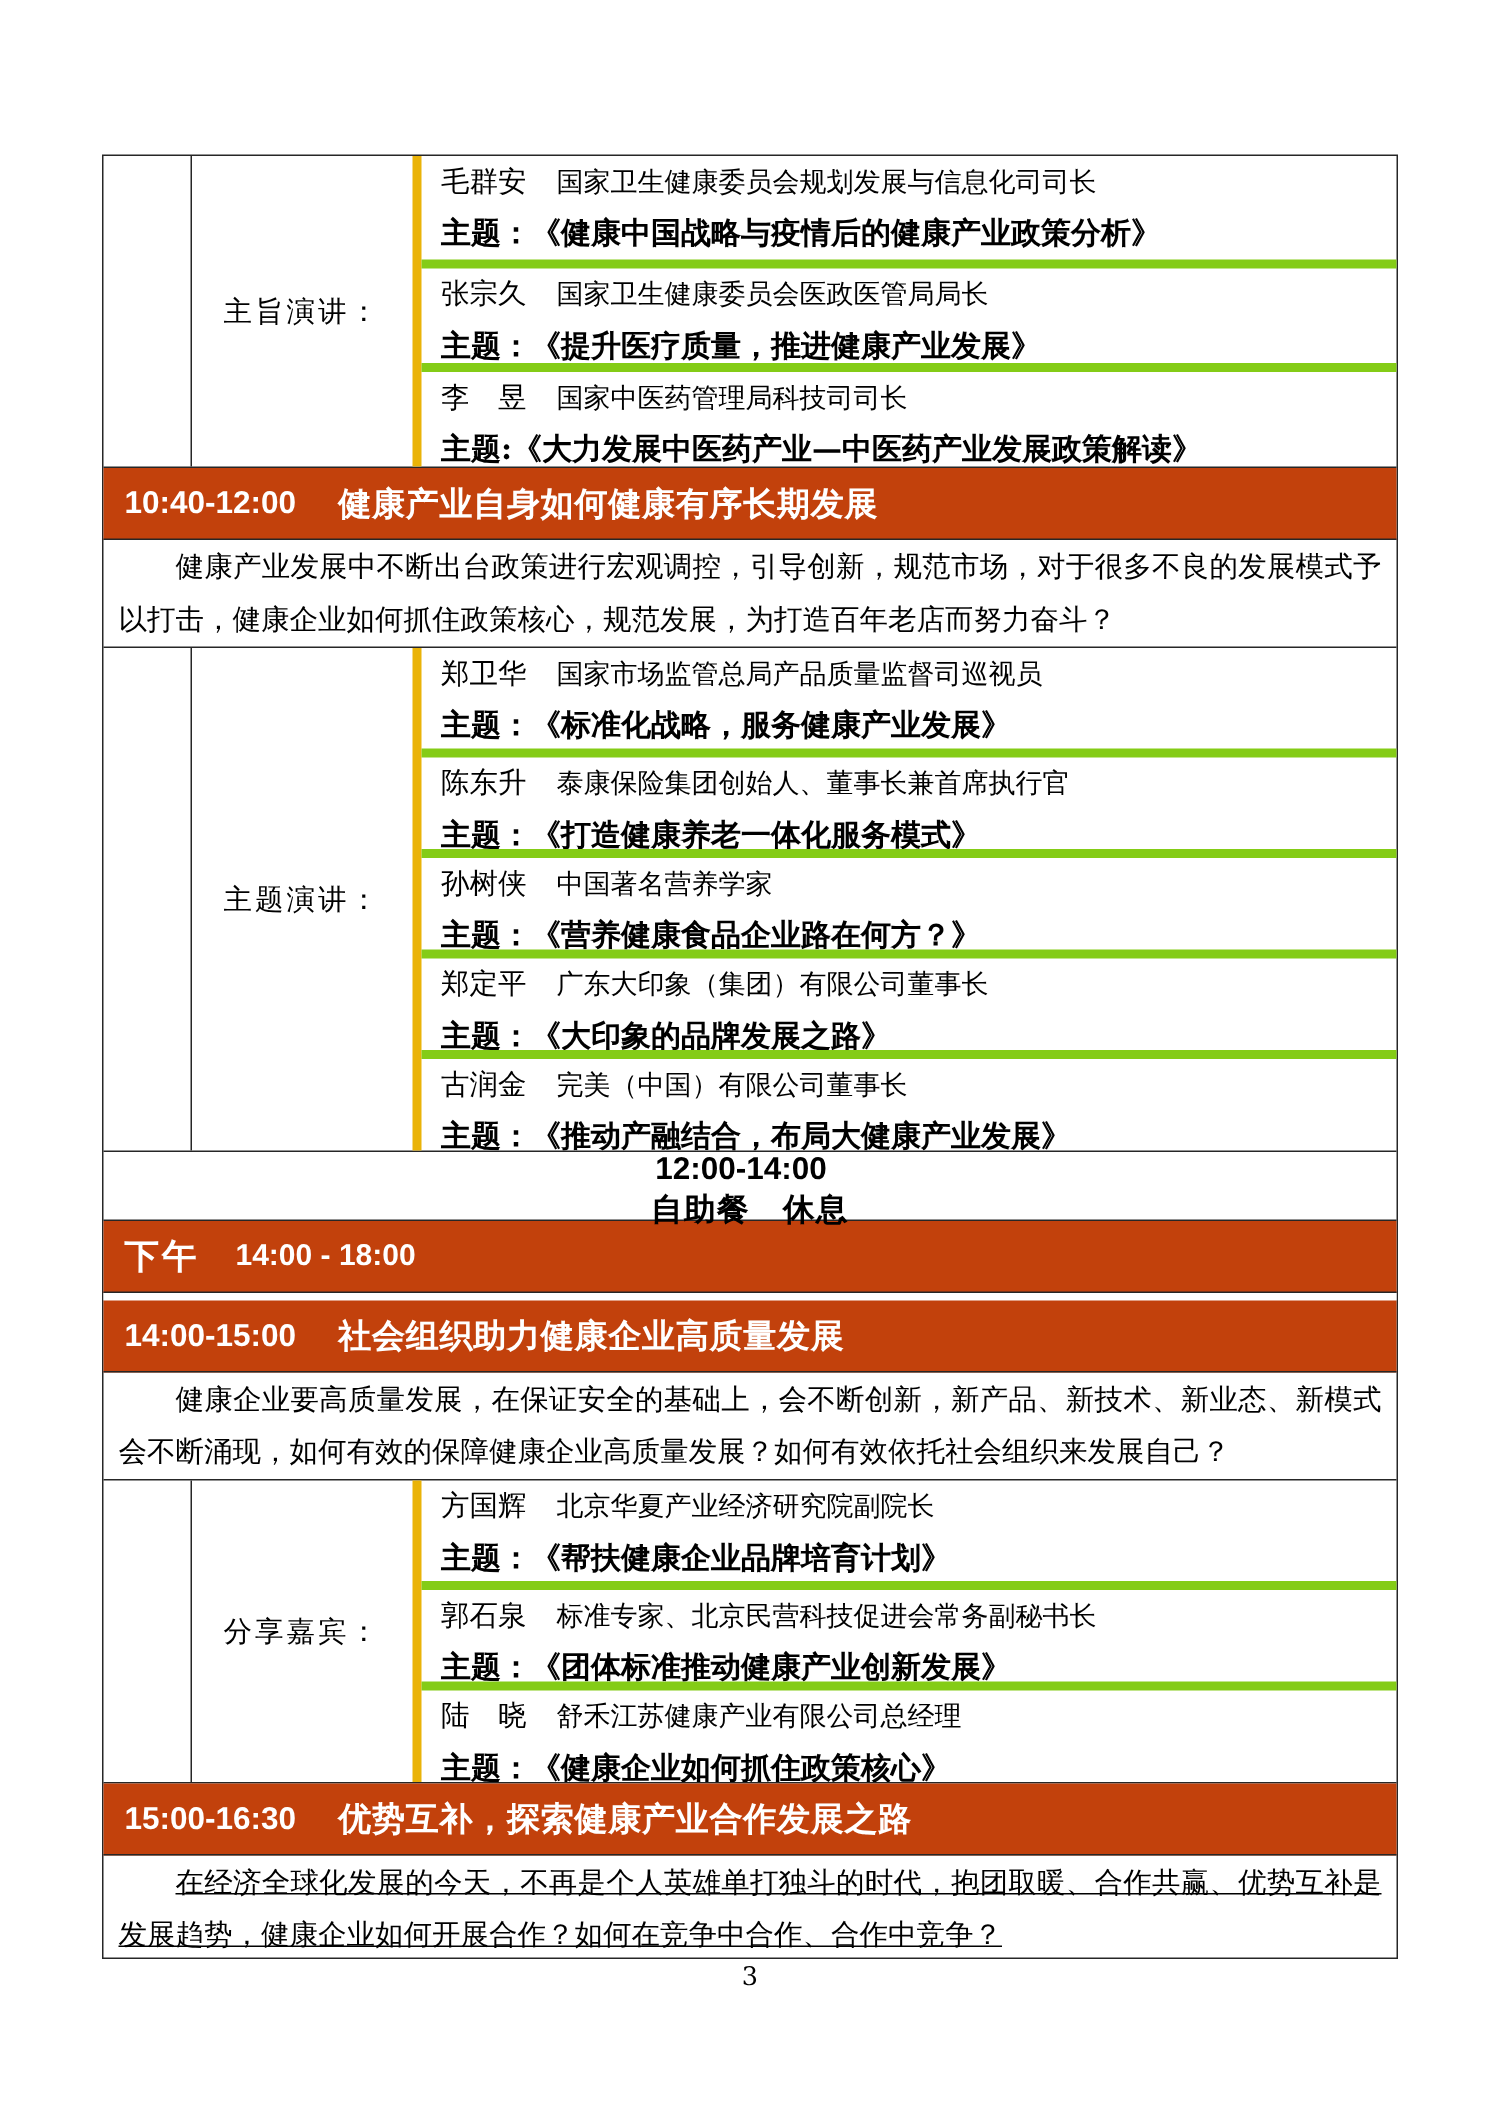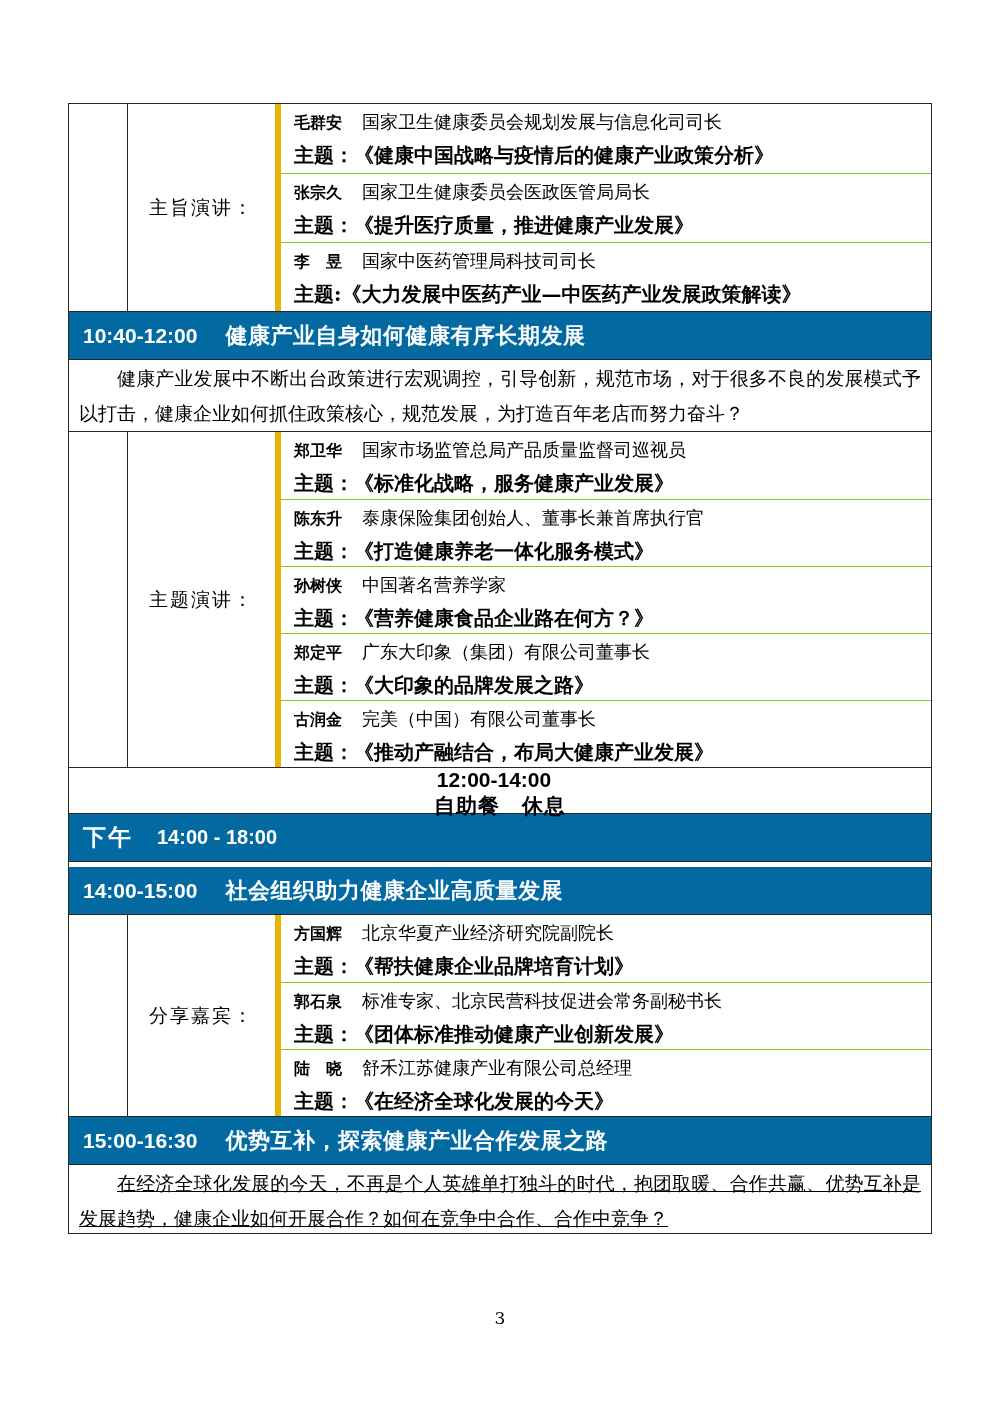--- a/index.html
+++ b/index.html
@@ -30,43 +30,43 @@
     width: 153px; flex: none;
     border-right: 6px solid #eab308;
     display: flex; align-items: center; justify-content: center;
     font-family: "DejaVu Serif", serif;
     font-size: 19px;
     letter-spacing: 2px;
   }
   .content-col { flex: 1; min-width: 0; }
   .speaker { height: 69px; padding: 2px 4px 0 13px; overflow: hidden; }
   .section.compact .speaker { height: 67px; }
-  .speaker + .speaker { border-top: 1px solid #84cc16; }
+  .speaker + .speaker { border-top: 6px solid #84cc16; }
   .name-line { line-height: 32px; white-space: nowrap; }
   .spk-name {
     font-family: "Liberation Sans", sans-serif;
-    font-weight: 700;
-    font-size: 16px;
+    font-weight: 400;
+    font-size: 19px;
   }
   .spk-title {
     font-family: "DejaVu Serif", serif;
     font-size: 18px;
     margin-left: 20px;
   }
   .spk-topic {
     font-family: "DejaVu Serif", serif;
     font-weight: 700;
     font-size: 20px;
     line-height: 33px;
     white-space: nowrap;
   }
 
   
   .redbar {
-    background: #0369a1;
+    background: #c2410c;
     color: #ffffff;
     height: 48px;
     display: flex;
     align-items: center;
     font-weight: 700;
     white-space: nowrap;
   }
   .rb-time { font-size: 21px; margin: 0 28px 0 14px; }
   .rb-title { font-size: 22px; letter-spacing: 0.5px; }
   .redbar.afternoon .rb-ampm { font-size: 23px; margin: 0 24px 0 14px; letter-spacing: 2px; }
@@ -180,36 +180,37 @@
       <span class="rb-time2">14:00 - 18:00</span>
     </div>
 
     <div class="block gap-row"></div>
 
     <div class="block redbar">
       <span class="rb-time">14:00-15:00</span>
       <span class="rb-title">社会组织助力健康企业高质量发展</span>
     </div>
 
+    <div class="block desc">健康企业要高质量发展，在保证安全的基础上，会不断创新，新产品、新技术、新业态、新模式会不断涌现，如何有效的保障健康企业高质量发展？如何有效依托社会组织来发展自己？</div>
 
     <div class="block section compact">
       <div class="spacer-col"></div>
       <div class="label-col">分享嘉宾：</div>
       <div class="content-col">
         <div class="speaker">
           <div class="name-line"><span class="spk-name">方国辉</span><span class="spk-title">北京华夏产业经济研究院副院长</span></div>
           <div class="spk-topic">主题：《帮扶健康企业品牌培育计划》</div>
         </div>
         <div class="speaker">
           <div class="name-line"><span class="spk-name">郭石泉</span><span class="spk-title">标准专家、北京民营科技促进会常务副秘书长</span></div>
           <div class="spk-topic">主题：《团体标准推动健康产业创新发展》</div>
         </div>
         <div class="speaker">
           <div class="name-line"><span class="spk-name">陆　晓</span><span class="spk-title">舒禾江苏健康产业有限公司总经理</span></div>
-          <div class="spk-topic">主题：《在经济全球化发展的今天》</div>
+          <div class="spk-topic">主题：《健康企业如何抓住政策核心》</div>
         </div>
       </div>
     </div>
 
     <div class="block redbar">
       <span class="rb-time">15:00-16:30</span>
       <span class="rb-title">优势互补，探索健康产业合作发展之路</span>
     </div>
 
     <div class="block desc short">在经济全球化发展的今天，不再是个人英雄单打独斗的时代，抱团取暖、合作共赢、优势互补是发展趋势，健康企业如何开展合作？如何在竞争中合作、合作中竞争？</div>

